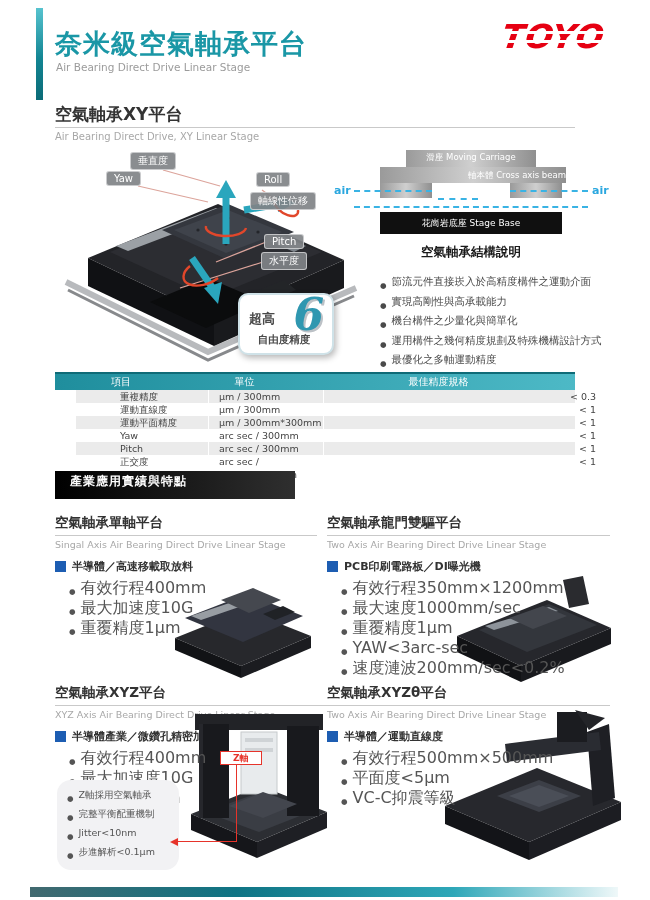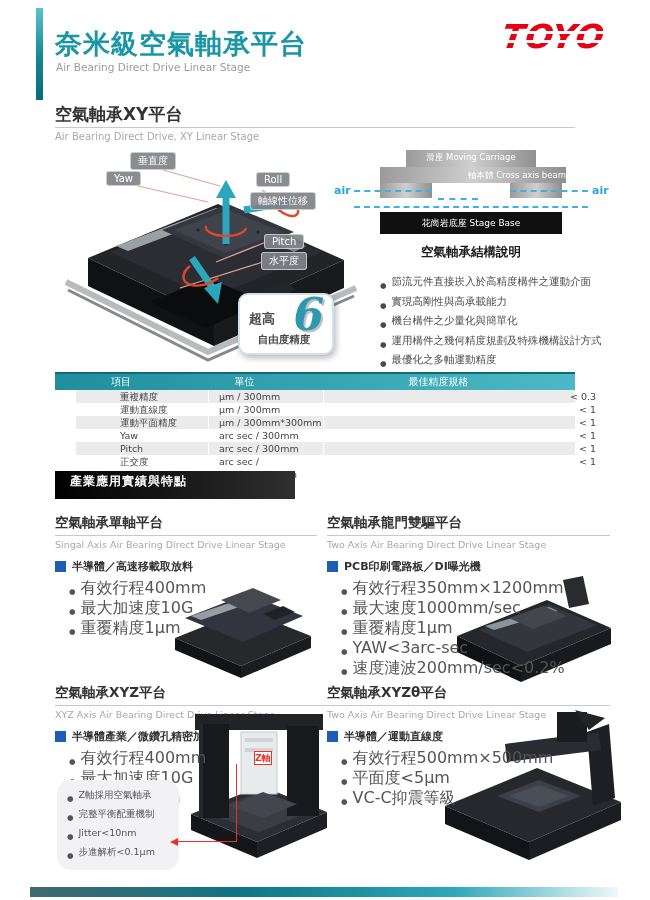--- a/index.html
+++ b/index.html
@@ -78,21 +78,21 @@
     font-size:11px;font-weight:bold;color:#333;white-space:nowrap;}
   .blk-app .sq{width:11px;height:11px;background:#1d5db2;margin-right:6px;flex:none;}
   .blk-bullets{position:absolute;left:14px;}
   .bullet{display:flex;align-items:flex-start;font-size:16px;color:#555;line-height:16px;white-space:nowrap;}
   .bullet::before{content:"●";font-size:7.5px;margin:4px 5px 0 0;color:#555;}
 
   .note-box{position:absolute;background:#f2f2f4;border-radius:14px;padding:7px 10px;}
   .note-box .bullet{font-size:9.5px;line-height:15px;}
 
   .ztag{left:220px;top:751px;background:#fff;border:1px solid #e6332a;color:#e6332a;
-    font-size:9px;font-weight:bold;padding:0 0;line-height:12px;margin-left:34px;}
+    font-size:9px;font-weight:bold;padding:0 12px;line-height:12px;}
   .zline-v{left:236px;top:764px;width:1px;height:78px;background:#e6332a;}
   .zline-h{left:178px;top:841px;width:59px;height:1px;background:#e6332a;}
   .zarrow{left:170px;top:838px;width:0;height:0;border-top:4px solid transparent;
     border-bottom:4px solid transparent;border-right:8px solid #e6332a;}
 
   .footer-bar{left:30px;top:887px;width:588px;height:10px;
     background:linear-gradient(90deg,#41696f 0%,#0f7484 35%,#2ea7b8 72%,#eff8f9 100%);}
 
   svg{display:block;}
 </style>

